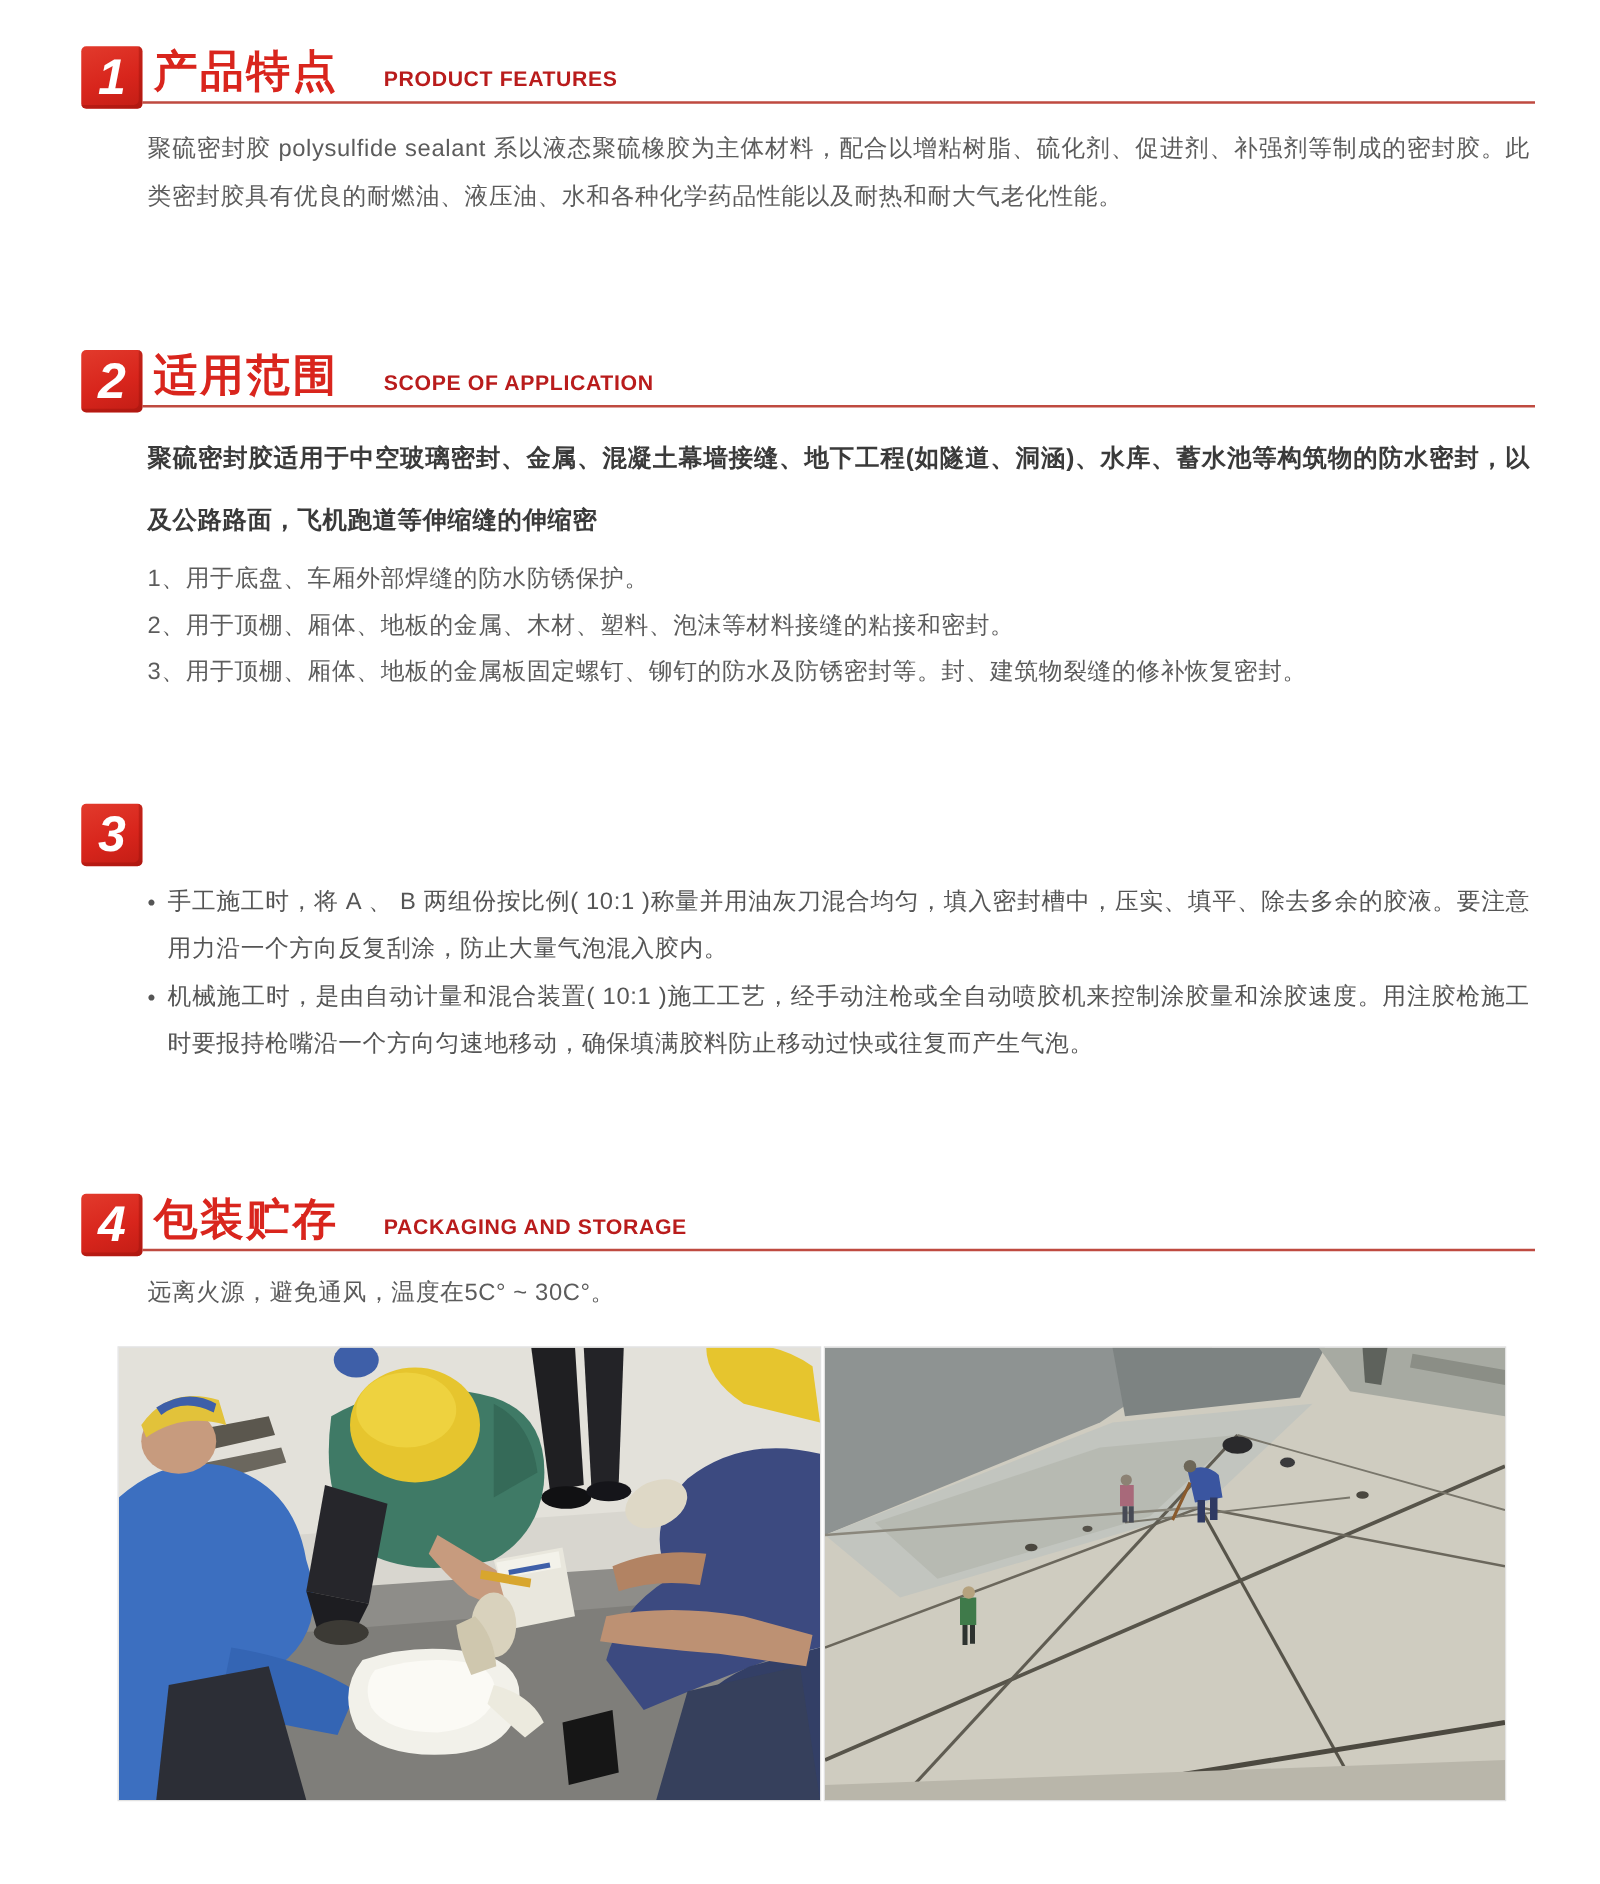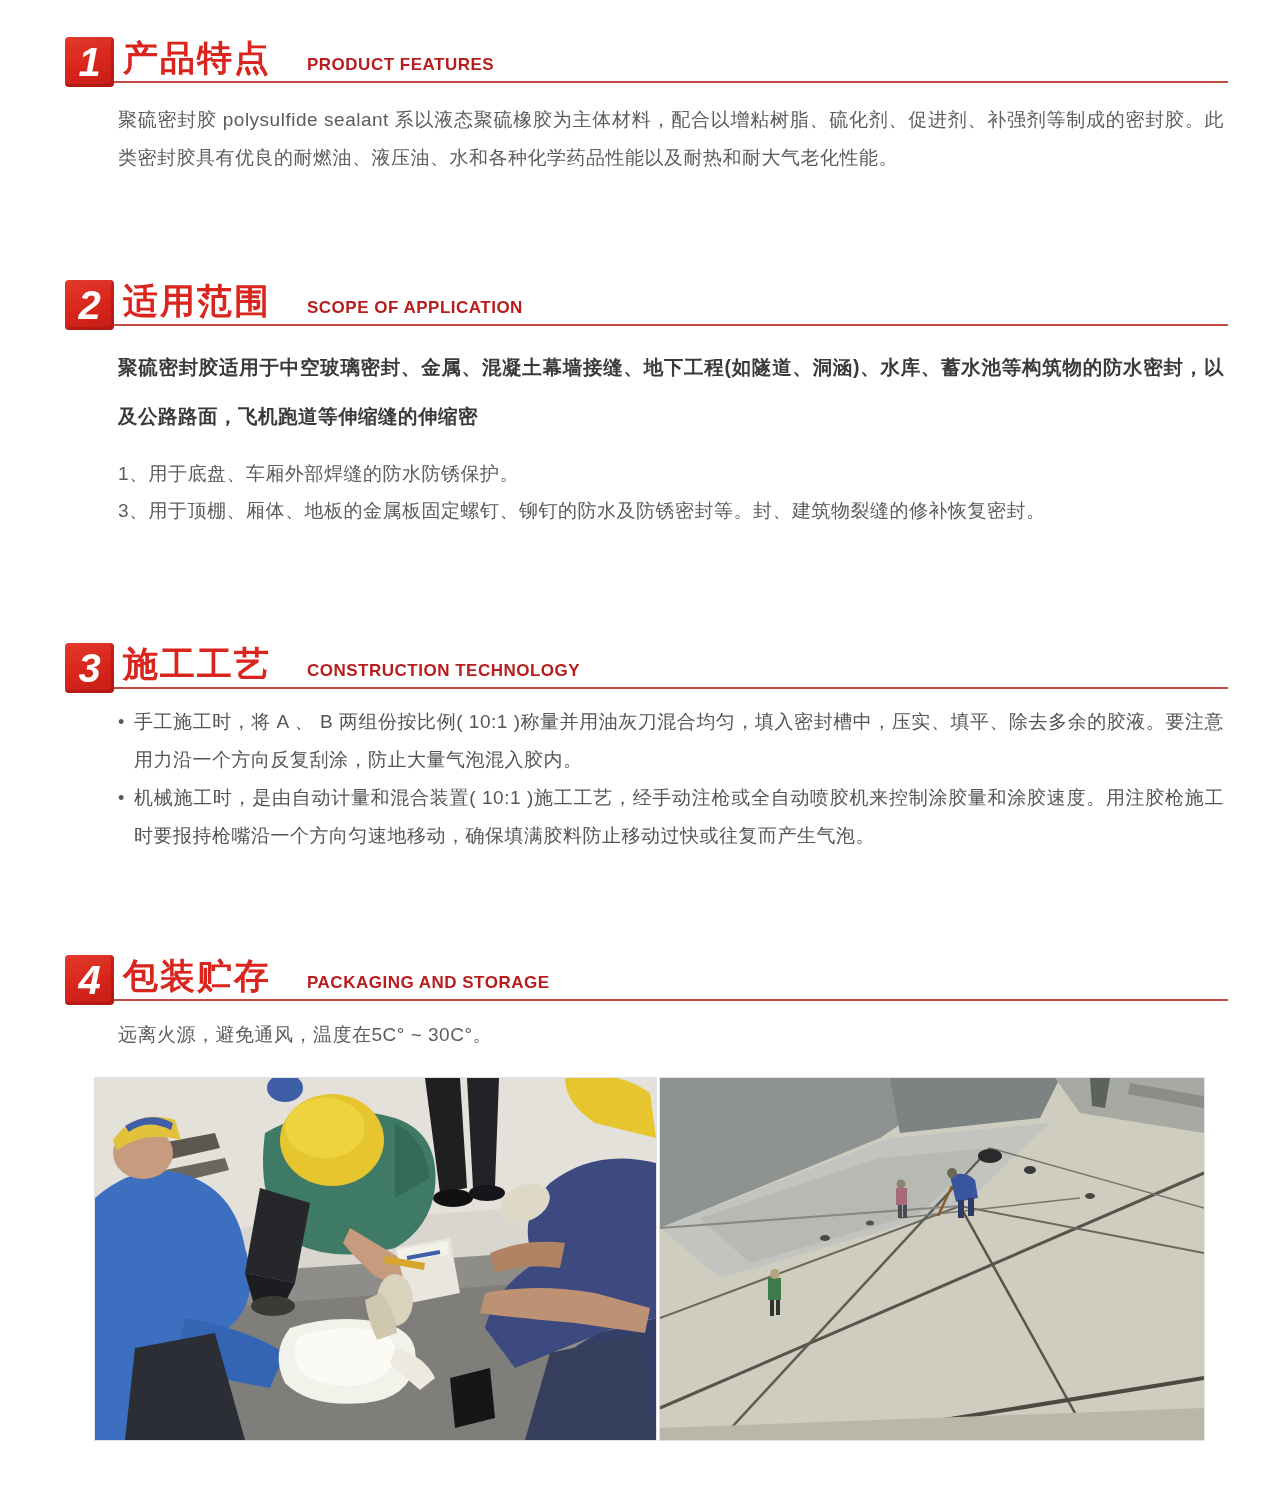--- a/index.html
+++ b/index.html
@@ -68,21 +68,21 @@
     font-weight: bold;
     color: #3a3a3a;
     text-align: justify;
     letter-spacing: 0.5px;
   }
   .app-list { margin-top: 10px; }
   .app-item {
     font-size: 19px;
     color: #5c5c5c;
     line-height: 26px;
-    margin-top: 20px;
+    margin-top: 10px;
     letter-spacing: 0.5px;
   }
   .app-item + .app-item { margin-top: 11px; }
   .bullet-item {
     display: flex;
     font-size: 19px;
     line-height: 38px;
     color: #555555;
     letter-spacing: 0.5px;
     text-align: justify;
@@ -132,31 +132,28 @@
       <div class="sec-titles">
         <span class="sec-title">适用范围</span>
         <span class="sec-sub">SCOPE OF APPLICATION</span>
       </div>
     </div>
   </div>
   <div class="body-block" style="top:343px">
     <p class="lead">聚硫密封胶适用于中空玻璃密封、金属、混凝土幕墙接缝、地下工程(如隧道、洞涵)、水库、蓄水池等构筑物的防水密封，以及公路路面，飞机跑道等伸缩缝的伸缩密</p>
     <div class="app-list">
       <div class="app-item">1、用于底盘、车厢外部焊缝的防水防锈保护。</div>
+      <div class="app-item">2、用于顶棚、厢体、地板的金属、木材、塑料、泡沫等材料接缝的粘接和密封。</div>
       <div class="app-item">3、用于顶棚、厢体、地板的金属板固定螺钉、铆钉的防水及防锈密封等。封、建筑物裂缝的修补恢复密封。</div>
     </div>
   </div>
 
   <div class="sec" style="top:639px">
     <div class="sec-head">
       <div class="sec-num">3</div>
-      <div class="sec-titles">
-        <span class="sec-title">施工工艺</span>
-        <span class="sec-sub">CONSTRUCTION TECHNOLOGY</span>
-      </div>
     </div>
   </div>
   <div class="body-block" style="top:703px">
     <div class="bullet-item">
       <span class="bullet-mark">•</span>
       <span class="bullet-text">手工施工时，将 A 、 B 两组份按比例( 10:1 )称量并用油灰刀混合均匀，填入密封槽中，压实、填平、除去多余的胶液。要注意用力沿一个方向反复刮涂，防止大量气泡混入胶内。</span>
     </div>
     <div class="bullet-item">
       <span class="bullet-mark">•</span>
       <span class="bullet-text">机械施工时，是由自动计量和混合装置( 10:1 )施工工艺，经手动注枪或全自动喷胶机来控制涂胶量和涂胶速度。用注胶枪施工时要报持枪嘴沿一个方向匀速地移动，确保填满胶料防止移动过快或往复而产生气泡。</span>

